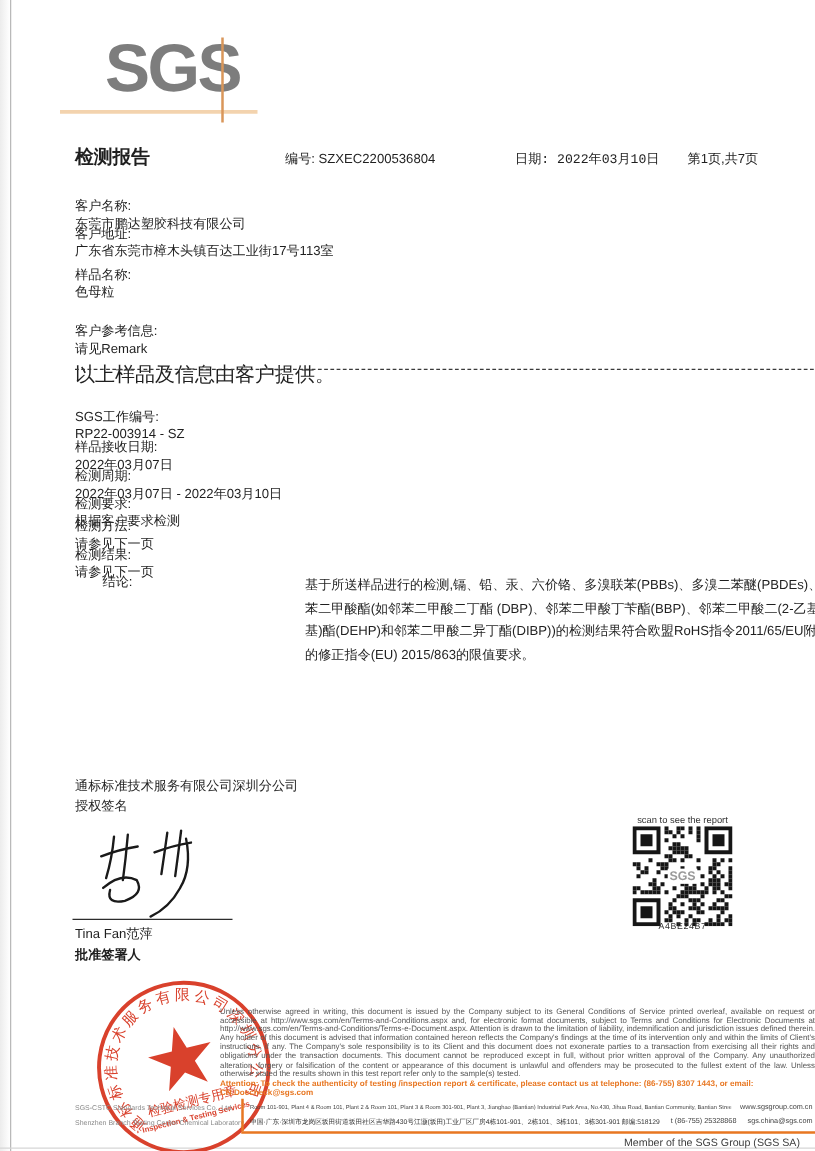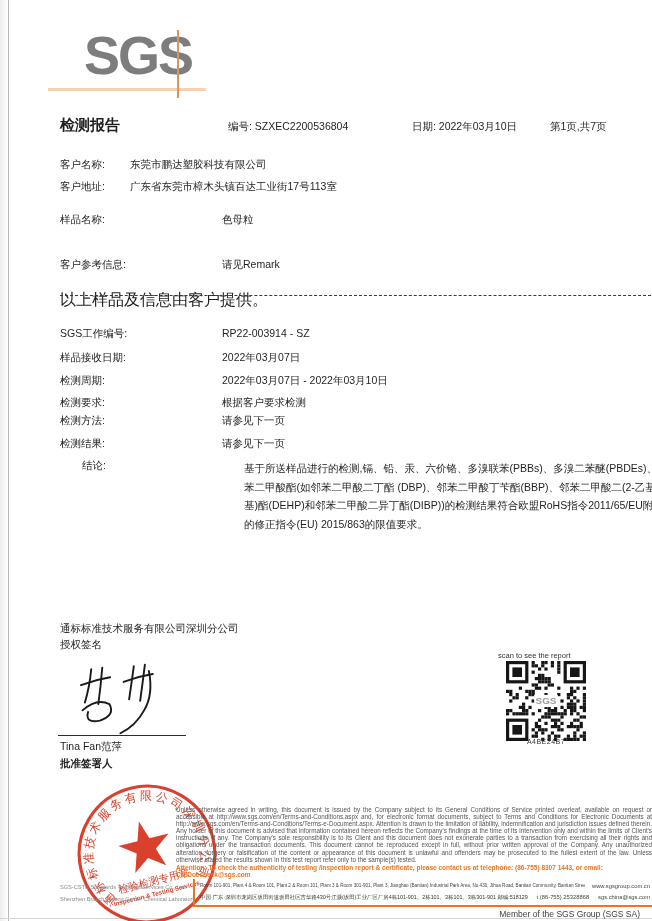--- a/index.html
+++ b/index.html
@@ -14,43 +14,43 @@
 
   
   .logo-text{left:84px;top:28px;font-size:54px;font-weight:bold;color:#7d7d7d;letter-spacing:-2px;line-height:1;}
   .logo-underline{left:48px;top:88px;width:158px;height:3px;background:#f3d3ae;}
   .logo-vline{left:177px;top:30px;width:2px;height:68px;background:#d9965a;}
 
   
   .doc-title{left:60px;top:116px;font-size:15px;font-weight:bold;}
   .hdr{font-size:10.5px;top:120px;}
   .hdr-no{left:228px;}
-  .hdr-date{left:412px;}
+  .hdr-date{left:412px;font-family:Liberation Mono, monospace;}
   .hdr-page{left:550px;}
 
-  .row{position:absolute;left:60px;display:flex;font-size:10.5px;}
+  .row{position:absolute;left:60px;display:flex;font-size:10.5px;flex-direction:column;}
   .lab{flex:none;}
   .w70{width:70px;}
   .w162{width:162px;}
   .val{white-space:nowrap;}
 
   .note{left:60px;top:290px;font-size:16px;}
   .dash{left:60px;top:295px;width:591px;border-top:1.5px dashed #3a3a3a;}
 
   .conclusion-row{left:60px;top:459px;display:flex;font-size:10.5px;margin-left:22px;}
   .conclusion-text{width:428px;line-height:18.5px;white-space:normal;}
 
   .sig-company{left:60px;top:622px;font-size:10.5px;}
   .sig-auth{left:60px;top:638px;font-size:10.5px;}
   .sig-svg{left:62px;top:663px;}
   .sig-line{left:58px;top:735px;width:128px;height:0;border-top:1.5px solid #2c2c2c;}
   .sig-name{left:60px;top:740px;font-size:10.5px;}
   .sig-title{left:60px;top:757px;font-size:10.5px;font-weight:bold;}
 
-  .qr-caption{left:498px;top:651px;width:96px;text-align:left;font-size:7.5px;color:#333;}
+  .qr-caption{left:498px;top:651px;width:96px;text-align:center;font-size:7.5px;color:#333;}
   .qr-box{left:506px;top:661px;}
   .qr-code{left:498px;top:738px;width:96px;text-align:center;font-size:7px;color:#333;letter-spacing:.5px;}
 
   .legal-block{left:176px;top:806px;width:476px;}
   .legal{font-size:6.3px;line-height:7.1px;color:#555;text-align:justify;}
   .attention{margin-top:1px;font-size:6.5px;line-height:7.2px;color:#e87722;font-weight:bold;}
 
   .foot-co{left:60px;top:884px;font-size:5.6px;color:#8a8a8a;white-space:nowrap;}
   .foot-branch{left:60px;top:896px;font-size:5.6px;color:#8a8a8a;white-space:nowrap;}
   .foot-vline{left:193px;top:879px;width:2px;height:26px;background:#e87722;}

